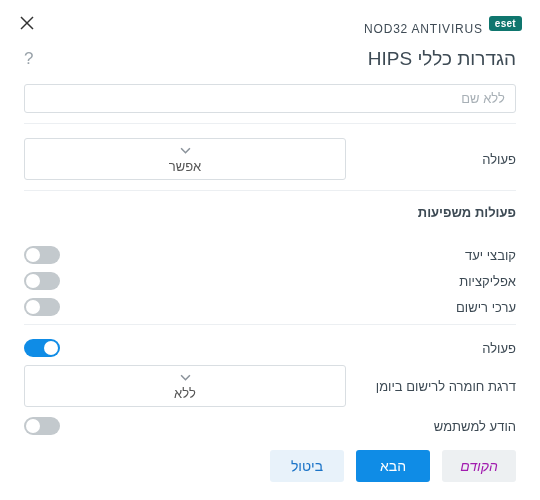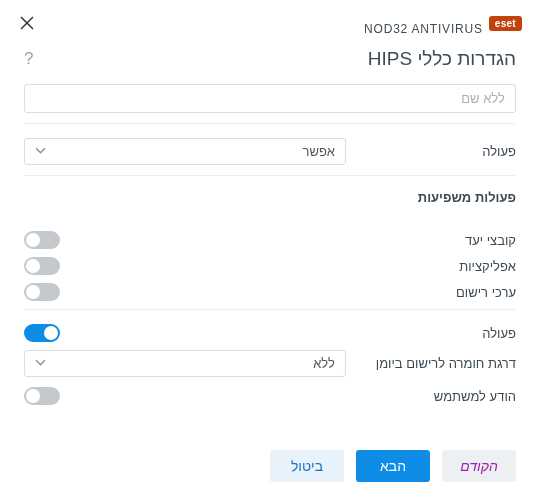--- a/index.html
+++ b/index.html
@@ -6,21 +6,21 @@
 body { background: #fff; width: 540px; height: 500px; overflow: hidden; direction: rtl; }
 
 .header-bar {
   display: flex;
   justify-content: space-between;
   align-items: center;
   padding: 10px 18px 8px 18px;
 }
 .brand { display: flex; align-items: center; gap: 6px; }
 .brand-badge {
-  background: #c2410c;
+  background: #0f766e;
   color: #fff;
   font-weight: 700;
   font-size: 10px;
   padding: 2px 6px;
   border-radius: 3px;
   letter-spacing: 0.3px;
 }
 .brand-text { color: #3f4b55; font-size: 12px; letter-spacing: 0.8px; font-weight: 400; margin-top: 12px; }
 .close-btn { cursor: pointer; width: 18px; height: 18px; display: flex; align-items: center; justify-content: center; color: #333; }
 .close-btn svg { width: 14px; height: 14px; }
@@ -68,20 +68,21 @@
   border: 1px solid #d9dee2;
   border-radius: 3px;
   padding: 5px 10px;
   font-size: 13px;
   color: #555;
   display: flex;
   justify-content: space-between;
   align-items: center;
   cursor: pointer;
   direction: ltr;
+  flex-direction: column;
 }
 .select-text { text-align: right; flex: 1; direction: rtl; }
 .select-chevron { color: #8a929a; }
 .select-chevron svg { width: 11px; height: 11px; }
 
 .divider { height: 1px; background: #eceff2; margin: 8px 0 14px 0; }
 
 .section-title {
   color: #3d4a54;
   font-size: 13px;

